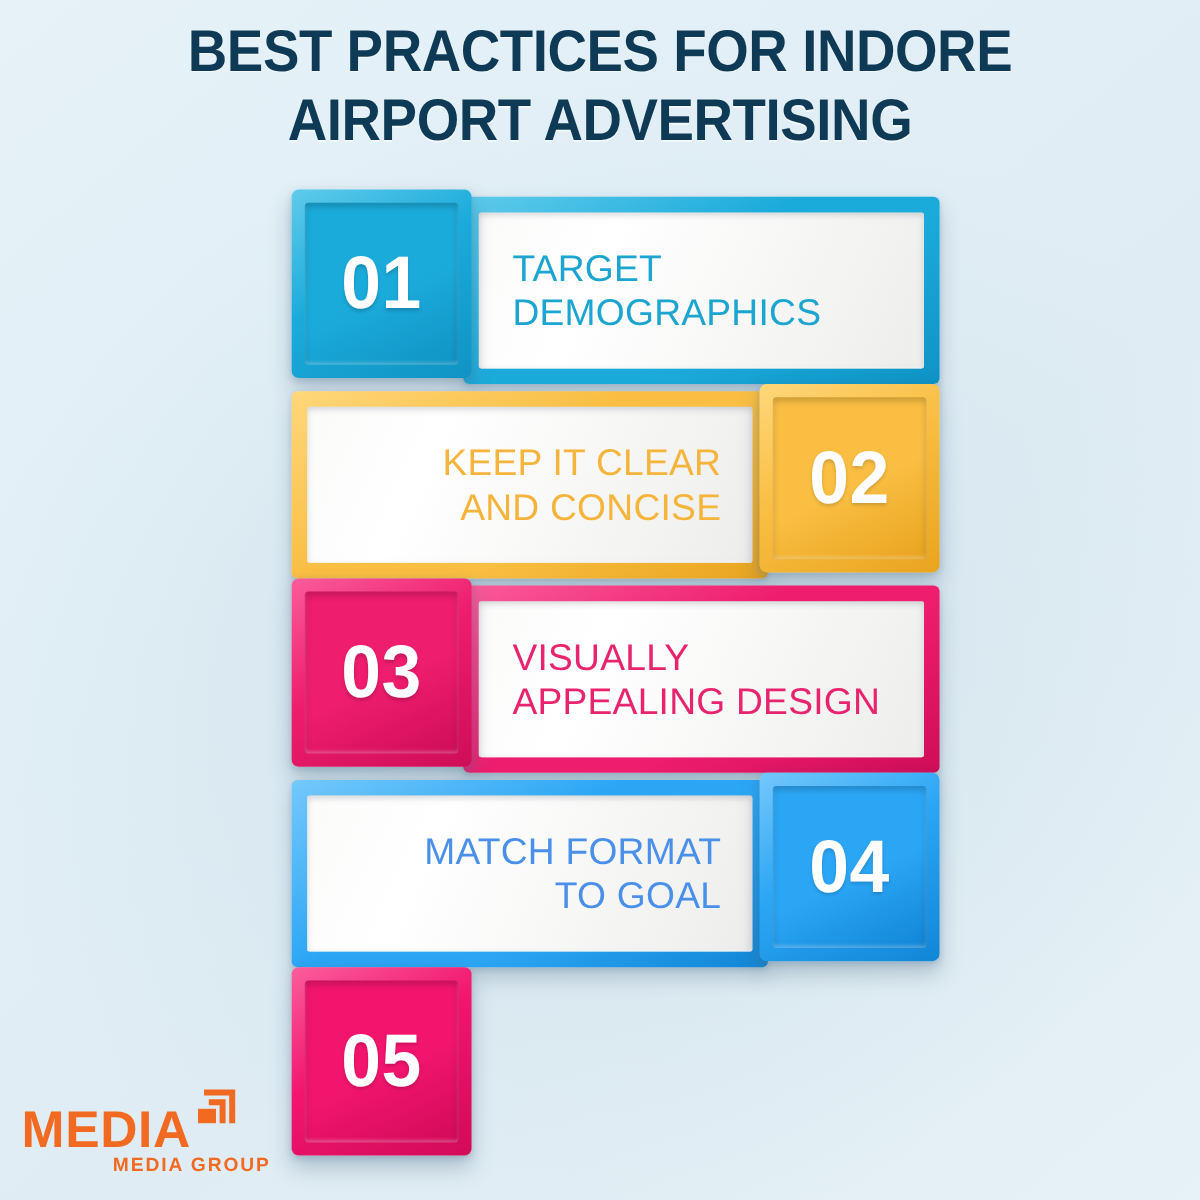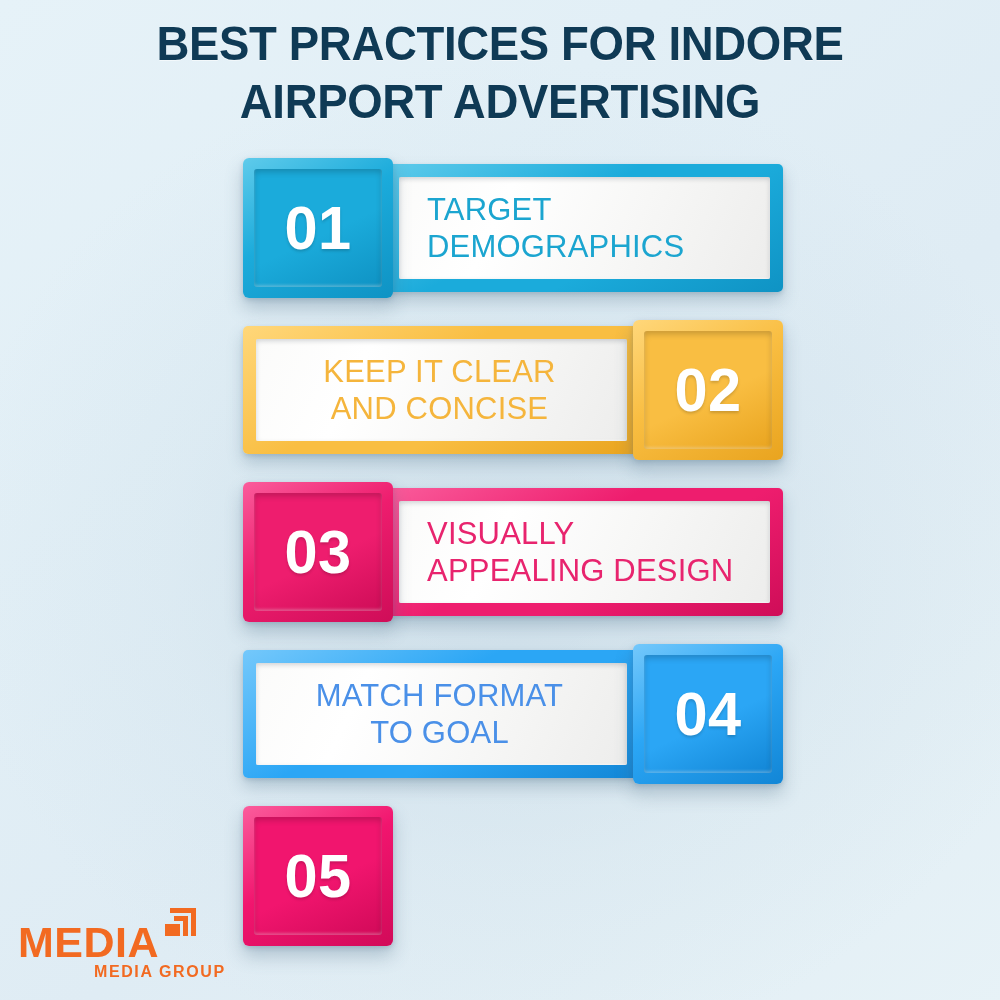--- a/index.html
+++ b/index.html
@@ -58,21 +58,21 @@
   .card {
     position: relative;
     height: 140px;
     margin-bottom: 22px;
   }
 
   
   .bar {
     position: absolute;
     top: 6px;
-    height: 128px;
+    height: 156px;
     border-radius: 5px;
     box-shadow:
       0 9px 16px rgba(70,105,130,0.28),
       0 2px 4px rgba(70,105,130,0.20);
   }
   .bar-inner {
     position: absolute;
     top: 13px;
     bottom: 13px;
     left: 13px;
@@ -94,21 +94,21 @@
     letter-spacing: 0.2px;
     text-transform: uppercase;
     box-sizing: border-box;
   }
 
   
   .numbox {
     position: absolute;
     top: 0;
     width: 150px;
-    height: 140px;
+    height: 157px;
     border-radius: 6px;
     box-shadow:
       0 10px 18px rgba(70,105,130,0.32),
       0 2px 5px rgba(70,105,130,0.22);
   }
   .numbox-face {
     position: absolute;
     top: 11px;
     bottom: 11px;
     left: 11px;
@@ -133,21 +133,21 @@
   }
 
   
   .card.left .numbox { left: 0; }
   .card.left .bar    { left: 143px; right: 0; }
   .card.left .bar-text { text-align: left; padding-left: 28px; }
 
   
   .card.right .numbox { right: 0; }
   .card.right .bar    { left: 0; right: 143px; }
-  .card.right .bar-text { text-align: center; padding-right: 26px; }
+  .card.right .bar-text { text-align: right; padding-right: 26px; }
 
   
   #logo {
     position: absolute;
     left: 16px;
     bottom: 18px;
     width: 215px;
     height: 78px;
   }
   #logo-word {

